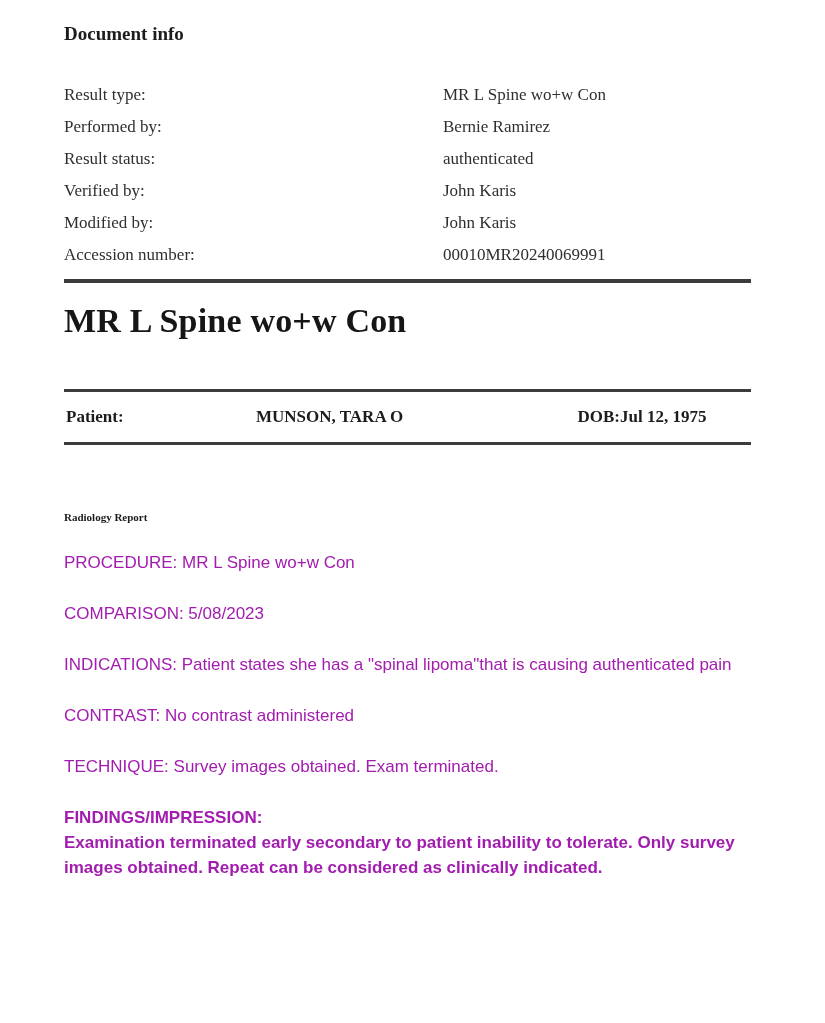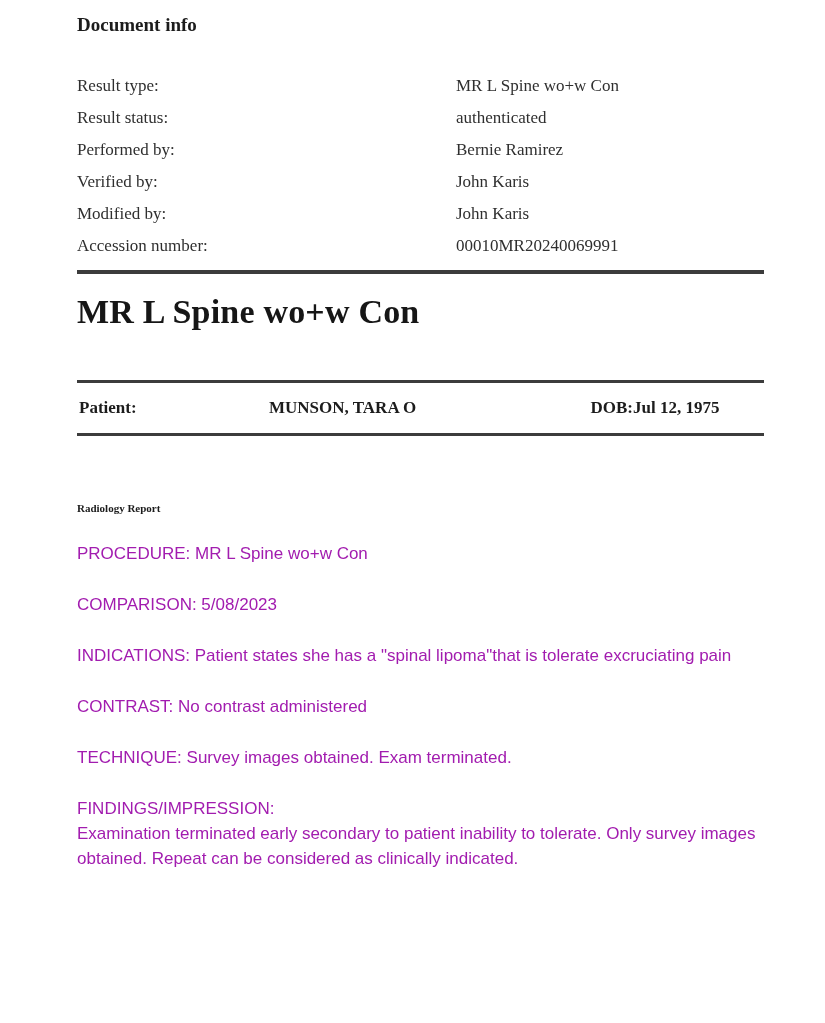--- a/index.html
+++ b/index.html
@@ -12,23 +12,22 @@
   html, body { background: #fff; }
   body {
     width: 825px;
     height: 1023px;
     background: var(--bg);
     color: var(--text);
     font-family: "Liberation Serif", "DejaVu Serif", serif;
     overflow: hidden;
   }
   .page {
-    padding: 14px 9px 0 64px; 
+    padding: 23px 9px 0 64px; 
     width: 760px;
-    margin-left: 13px;
   }
   
   .doc-info-heading {
     font-size: 19px;
     line-height: 22px;
     font-weight: bold;
     color: var(--text-strong);
   }
   .meta-table { margin-top: 34px; }
   .meta-row {
@@ -84,43 +83,43 @@
     color: #a21caf;
     font-size: 17px;
   }
   .report-body p {
     line-height: 25px;
     margin: 0 0 26px 0;
     max-width: 752px;
   }
   .report-body p.first { margin-top: 24px; }
   .report-body p.gap-before { margin-top: 26px; }
-  .findings { margin-top: -8px; }
+  .findings { margin-top: -8px; font-weight: bold; }
   .findings .findings-heading { display: block; }
   .findings .findings-body { display: block; }
 </style>
 </head>
 <body>
 
 <div class="page">
 
   <div class="doc-info-heading">Document info</div>
 
   <div class="meta-table">
     <div class="meta-row">
       <span class="meta-label">Result type:</span>
       <span class="meta-value">MR L Spine wo+w Con</span>
     </div>
     <div class="meta-row">
+      <span class="meta-label">Performed by:</span>
+      <span class="meta-value">Bernie Ramirez</span>
+    </div>
+    <div class="meta-row">
       <span class="meta-label">Result status:</span>
       <span class="meta-value">authenticated</span>
-    </div>
-    <div class="meta-row">
-      <span class="meta-label">Performed by:</span>
-      <span class="meta-value">Bernie Ramirez</span>
     </div>
     <div class="meta-row">
       <span class="meta-label">Verified by:</span>
       <span class="meta-value">John Karis</span>
     </div>
     <div class="meta-row">
       <span class="meta-label">Modified by:</span>
       <span class="meta-value">John Karis</span>
     </div>
     <div class="meta-row">
@@ -138,21 +137,21 @@
     <span class="cell-patient-name">MUNSON, TARA O</span>
     <span class="cell-dob-label">DOB:</span>
     <span class="cell-dob-value">Jul 12, 1975</span>
   </div>
 
   <div class="radiology-heading">Radiology Report</div>
 
   <div class="report-body">
     <p class="first">PROCEDURE: MR L Spine wo+w Con</p>
     <p>COMPARISON: 5/08/2023</p>
-    <p>INDICATIONS: Patient states she has a "spinal lipoma"that is tolerate excruciating pain</p>
+    <p>INDICATIONS: Patient states she has a "spinal lipoma"that is causing authenticated pain</p>
     <p>CONTRAST: No contrast administered</p>
     <p class="gap-before">TECHNIQUE: Survey images obtained. Exam terminated.</p>
     <p class="findings">
       <span class="findings-heading">FINDINGS/IMPRESSION:</span>
       <span class="findings-body">Examination terminated early secondary to patient inability to tolerate. Only survey images obtained. Repeat can be considered as clinically indicated.</span>
     </p>
   </div>
 
 </div>
 

